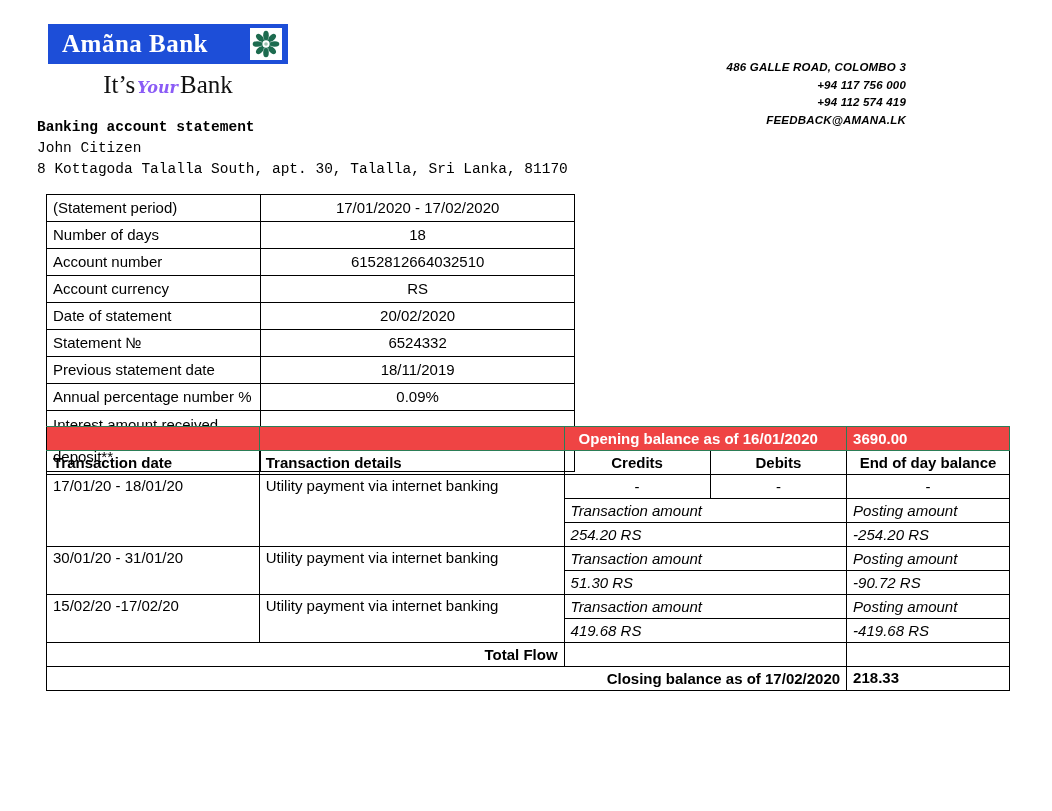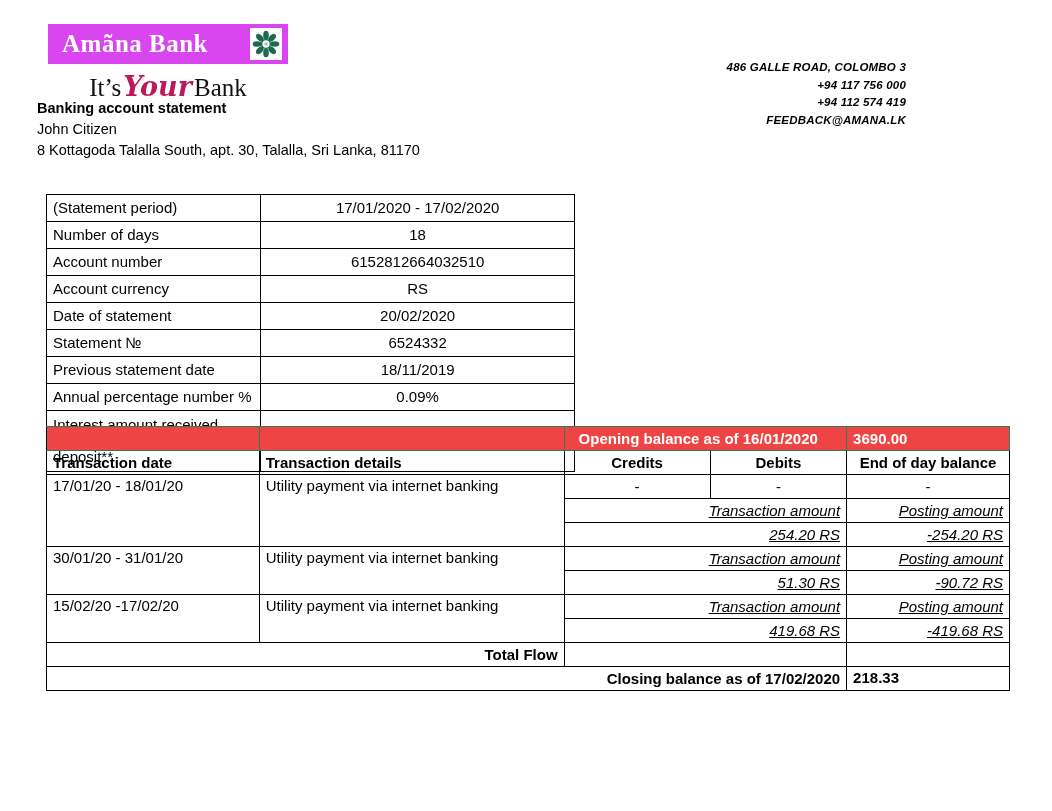--- a/index.html
+++ b/index.html
@@ -19,21 +19,21 @@
   .page { position: relative; width: 1052px; height: 811px; }
 
   
   .logo-block {
     position: absolute;
     left: 48px;
     top: 24px;
     width: 240px;
   }
   .logo-bar {
-    background: #d946ef;
+    background: #1d4ed8;
     height: 40px;
     display: flex;
     align-items: center;
     justify-content: space-between;
     padding: 0 6px 0 14px;
     box-sizing: border-box;
     width: 240px;
   }
   .logo-word {
     font-family: "Liberation Serif", serif;
@@ -55,25 +55,25 @@
   .tagline {
     margin-top: 7px;
     text-align: center;
     width: 240px;
     white-space: nowrap;
     font-family: "Liberation Serif", serif;
     font-size: 25px;
     color: #111111;
   }
   .tagline .your {
-    color: #be185d;
+    color: #8b5cf6;
     font-style: italic;
     font-weight: bold;
     font-family: "DejaVu Serif", serif;
-    font-size: 27px;
+    font-size: 16px;
     padding: 0 2px;
   }
 
   
   .contact {
     position: absolute;
     right: 146px;
     top: 59px;
     text-align: right;
     font-size: 11.5px;
@@ -82,22 +82,23 @@
     line-height: 17.5px;
     letter-spacing: 0.2px;
     white-space: nowrap;
     margin-left: 43px;
   }
 
   
   .customer {
     position: absolute;
     left: 37px;
-    top: 98px;
+    top: 117px;
     line-height: 21px;
+    font-family: Liberation Mono, monospace;
   }
   .customer .title {
     font-size: 14.5px;
     font-weight: bold;
   }
   .customer .name, .customer .addr {
     font-size: 14.5px;
   }
 
   
@@ -158,21 +159,21 @@
   .green-row td.gtext { padding-left: 14px; }
 
   .hdr td {
     font-weight: bold;
     text-align: center;
   }
   .hdr td.left { text-align: left; }
 
   .ctr { text-align: center; }
   .rgt { text-align: right; }
-  .ital { font-style: italic; text-align: right; text-decoration: underline; }
+  .ital { font-style: italic; text-align: left; }
   .bold { font-weight: bold; }
 
   .blank-tall { height: 34px; }
 
   .wm {
     position: absolute;
     left: 660px;
     top: 764px;
     width: 380px;
     height: 40px;

